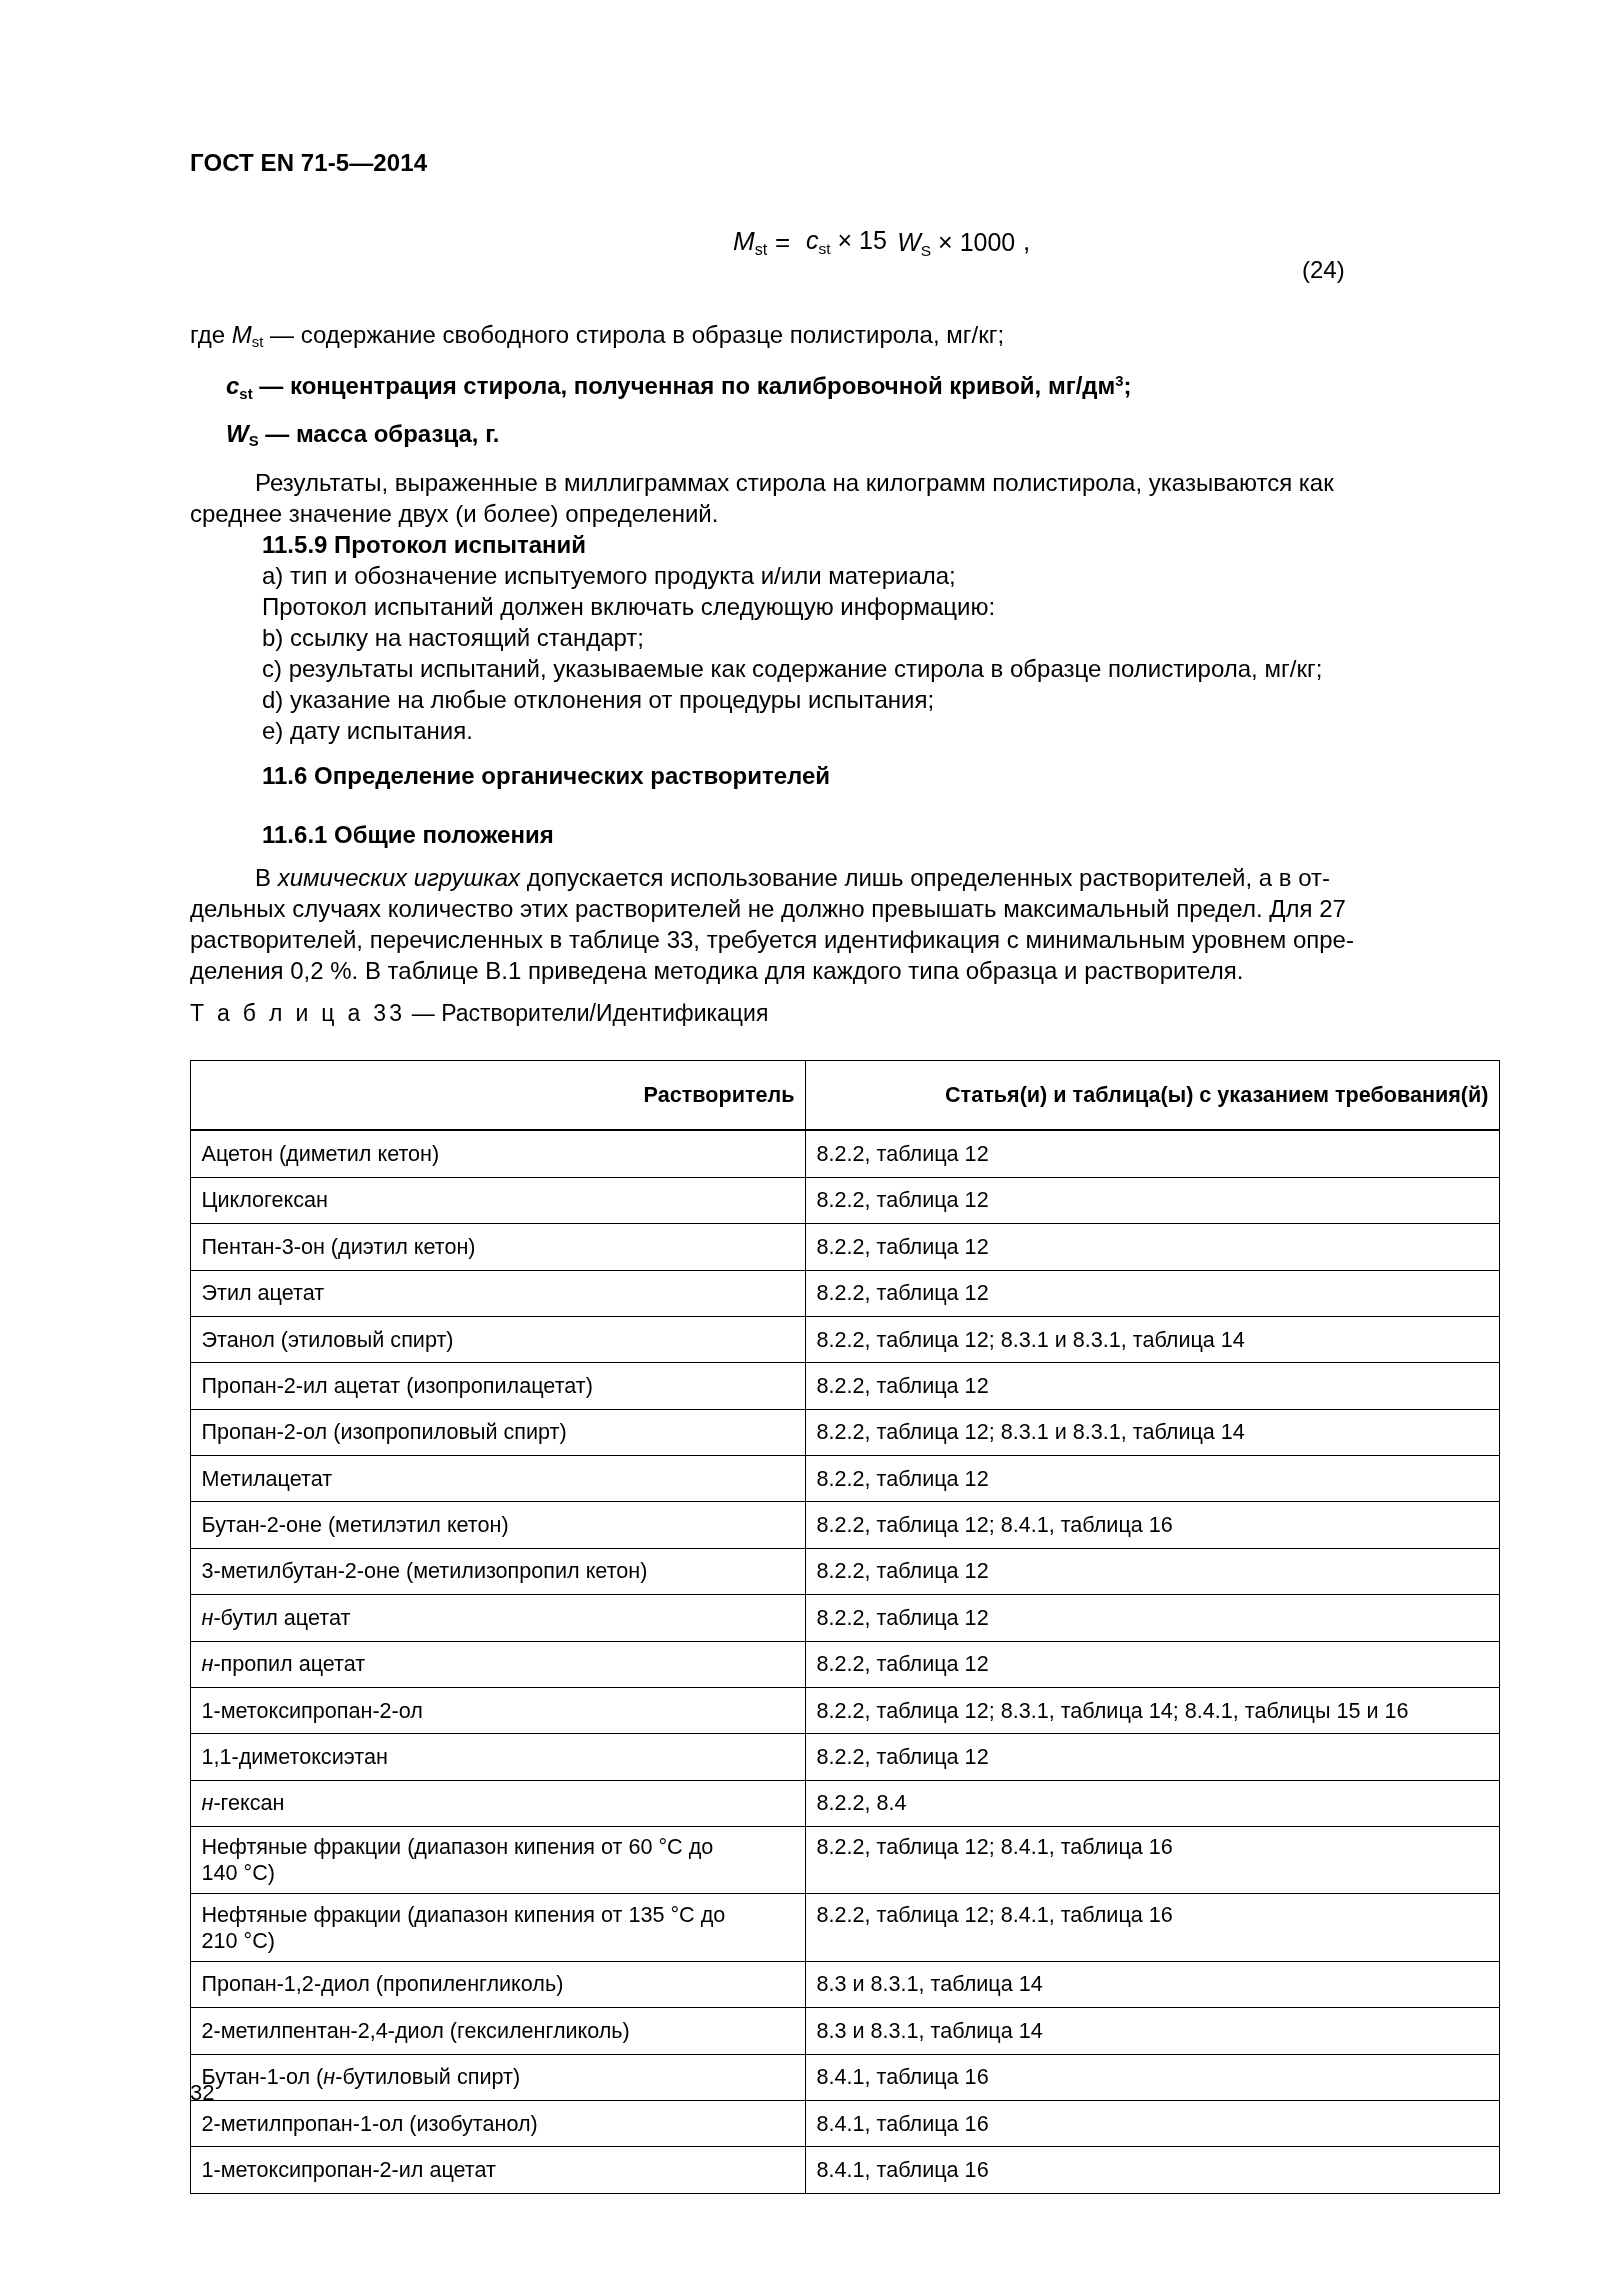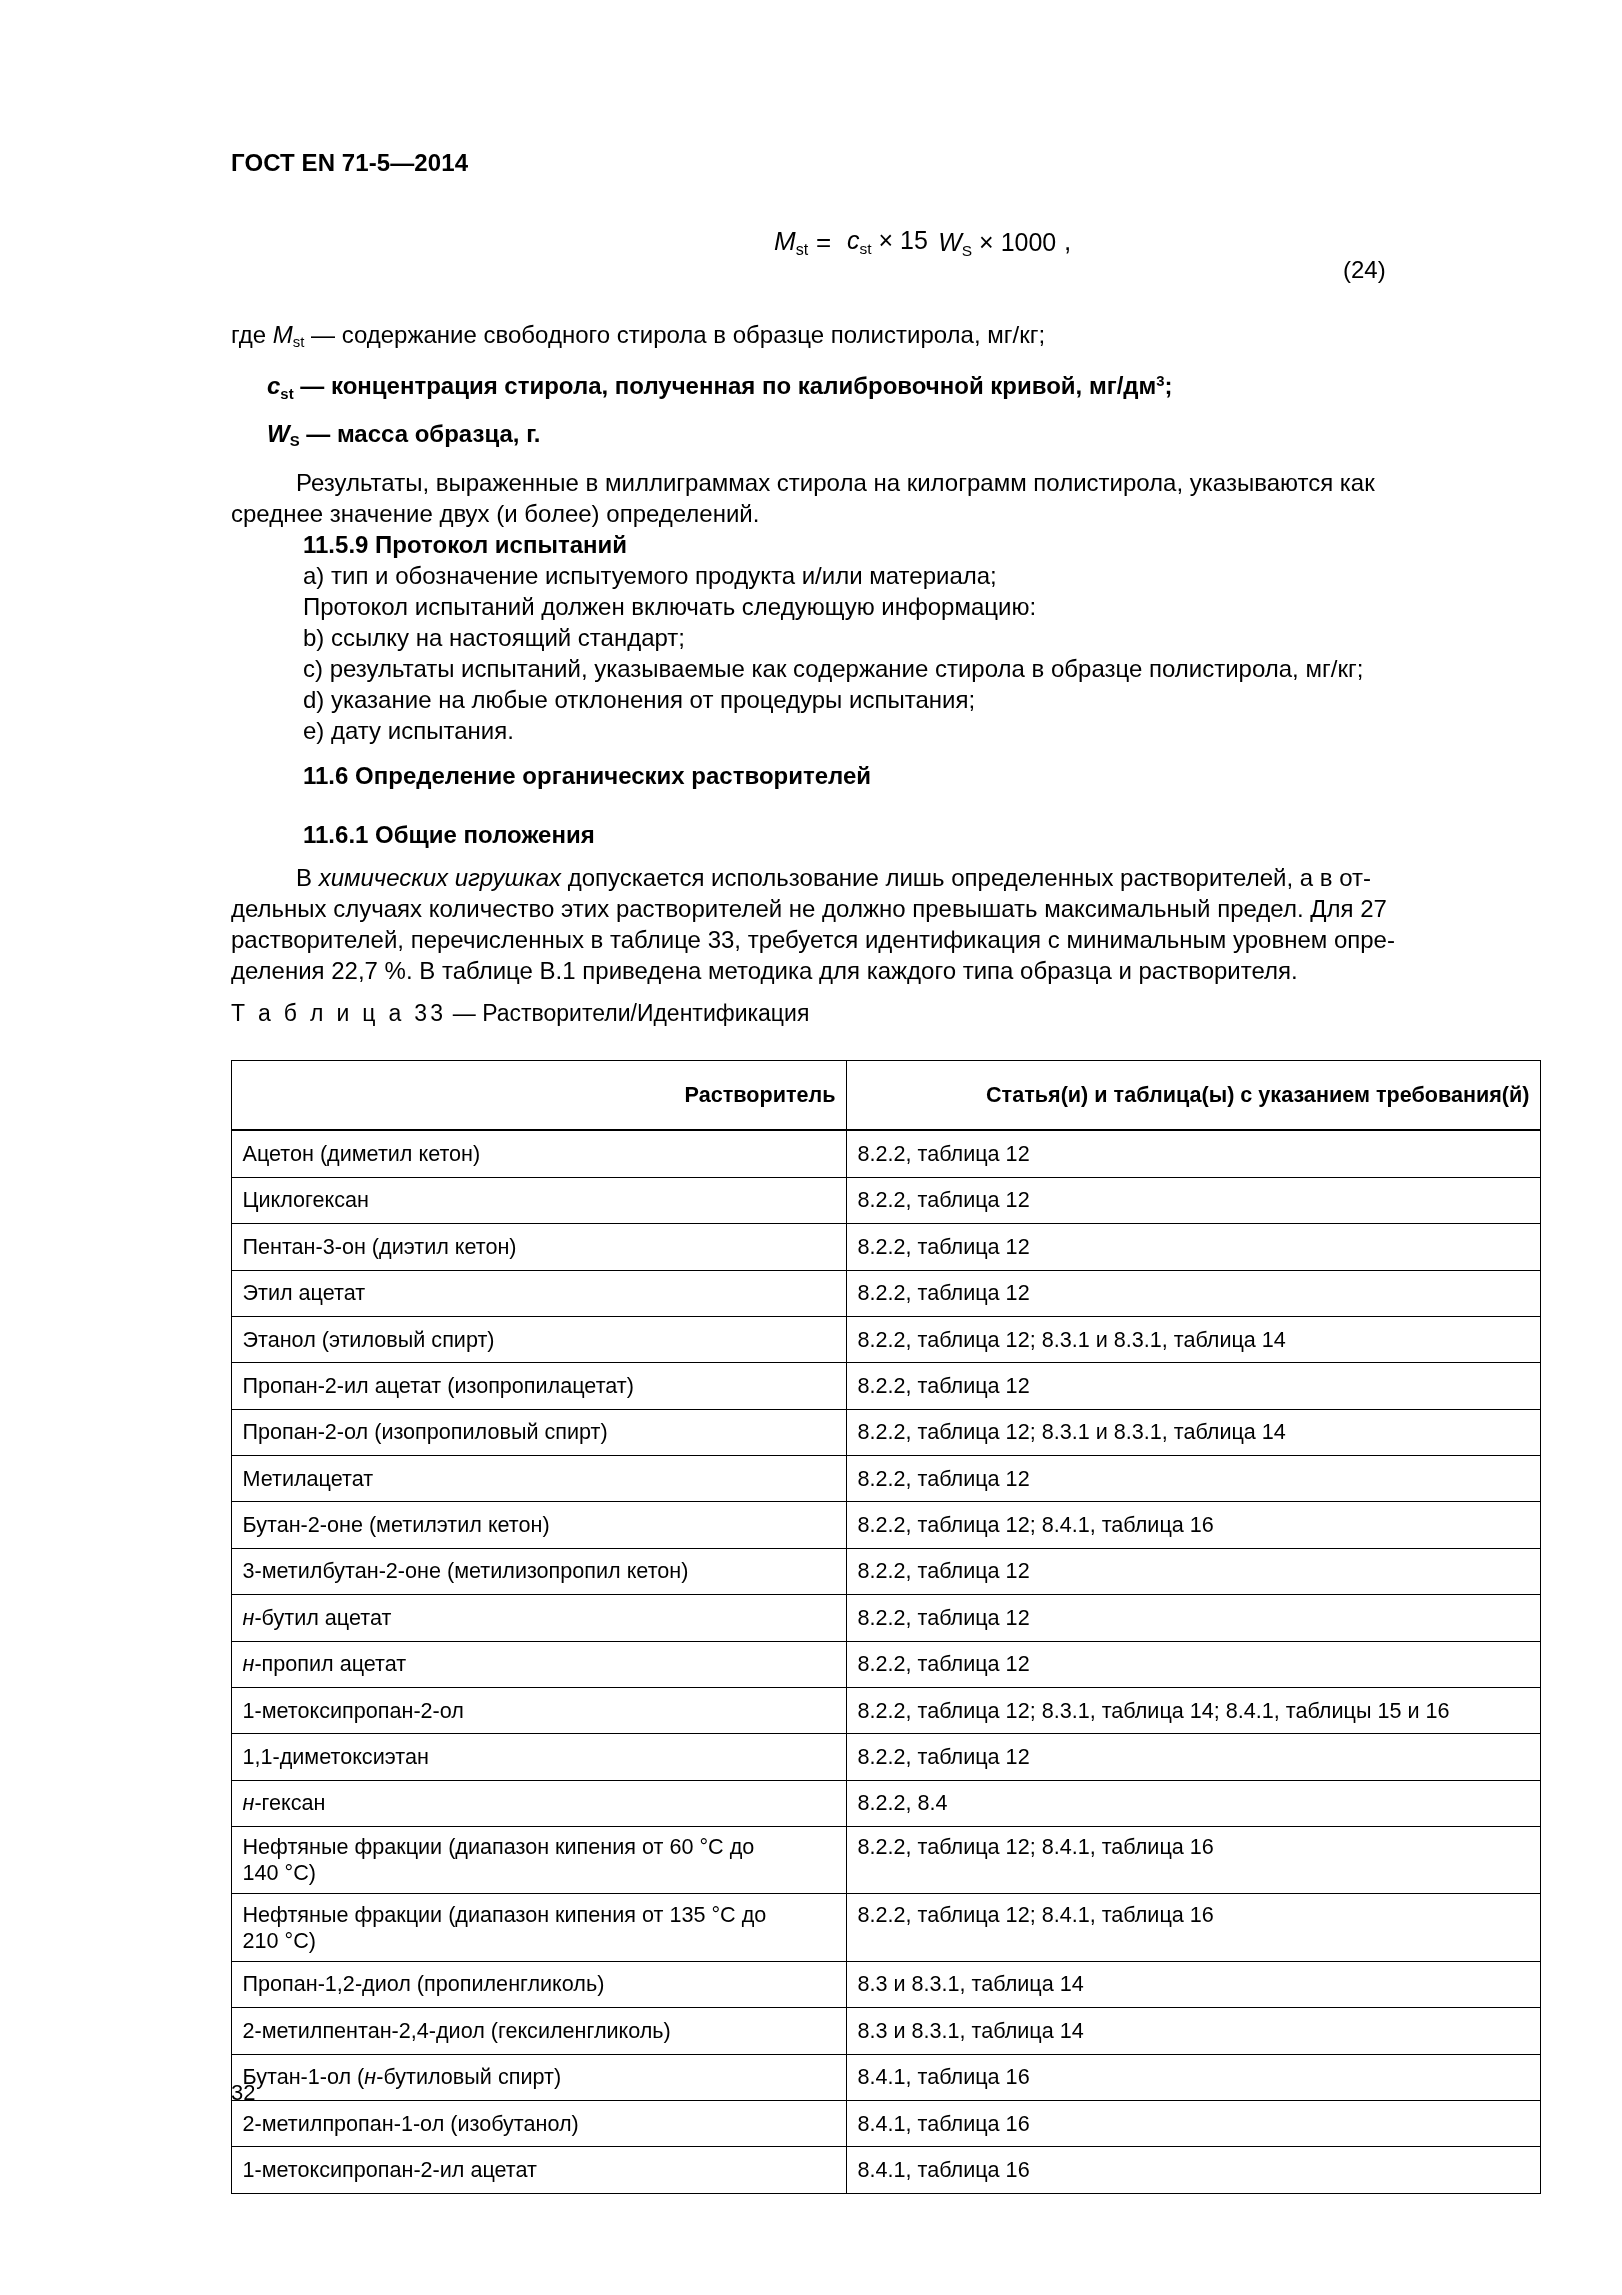--- a/index.html
+++ b/index.html
@@ -12,21 +12,20 @@
     color: #000000;
   }
   .page {
     position: relative;
     width: 1541px;
     height: 2295px;
     background: #ffffff;
     box-sizing: border-box;
     padding: 0;
     overflow: hidden;
-    margin-left: 41px;
   }
 
   
   .doc-header {
     position: absolute;
     left: 190px;
     top: 149px;
     font-size: 24px;
     font-weight: bold;
     letter-spacing: 0.1px;
@@ -206,21 +205,21 @@
   </div>
 
   <div class="tblk" style="top:819px;">
     <div class="tline bold hang2">11.6.1 Общие положения</div>
   </div>
 
   <div class="just" style="top:862px;">
     <div class="jl"><span style="padding-left:65px;"><span>В </span><span class="ital">химических игрушках</span><span> допускается использование лишь определенных растворителей, а в от-</span></span><span></span></div>
     <div class="jl"><span>дельных случаях количество этих растворителей не должно превышать максимальный предел. Для 27</span><span></span></div>
     <div class="jl"><span>растворителей, перечисленных в таблице 33, требуется идентификация с минимальным уровнем опре-</span><span></span></div>
-    <div class="jl last">деления 22,7 %. В таблице B.1 приведена методика для каждого типа образца и растворителя.</div>
+    <div class="jl last">деления 0,2 %. В таблице B.1 приведена методика для каждого типа образца и растворителя.</div>
   </div>
 
   <div class="tbl-caption">
     <span class="sp">Т а б л и ц а  33</span><span> — </span><span>Растворители/Идентификация</span>
   </div>
 
   <table class="t33">
     <colgroup>
         <col class="c1">
         <col class="c2">

